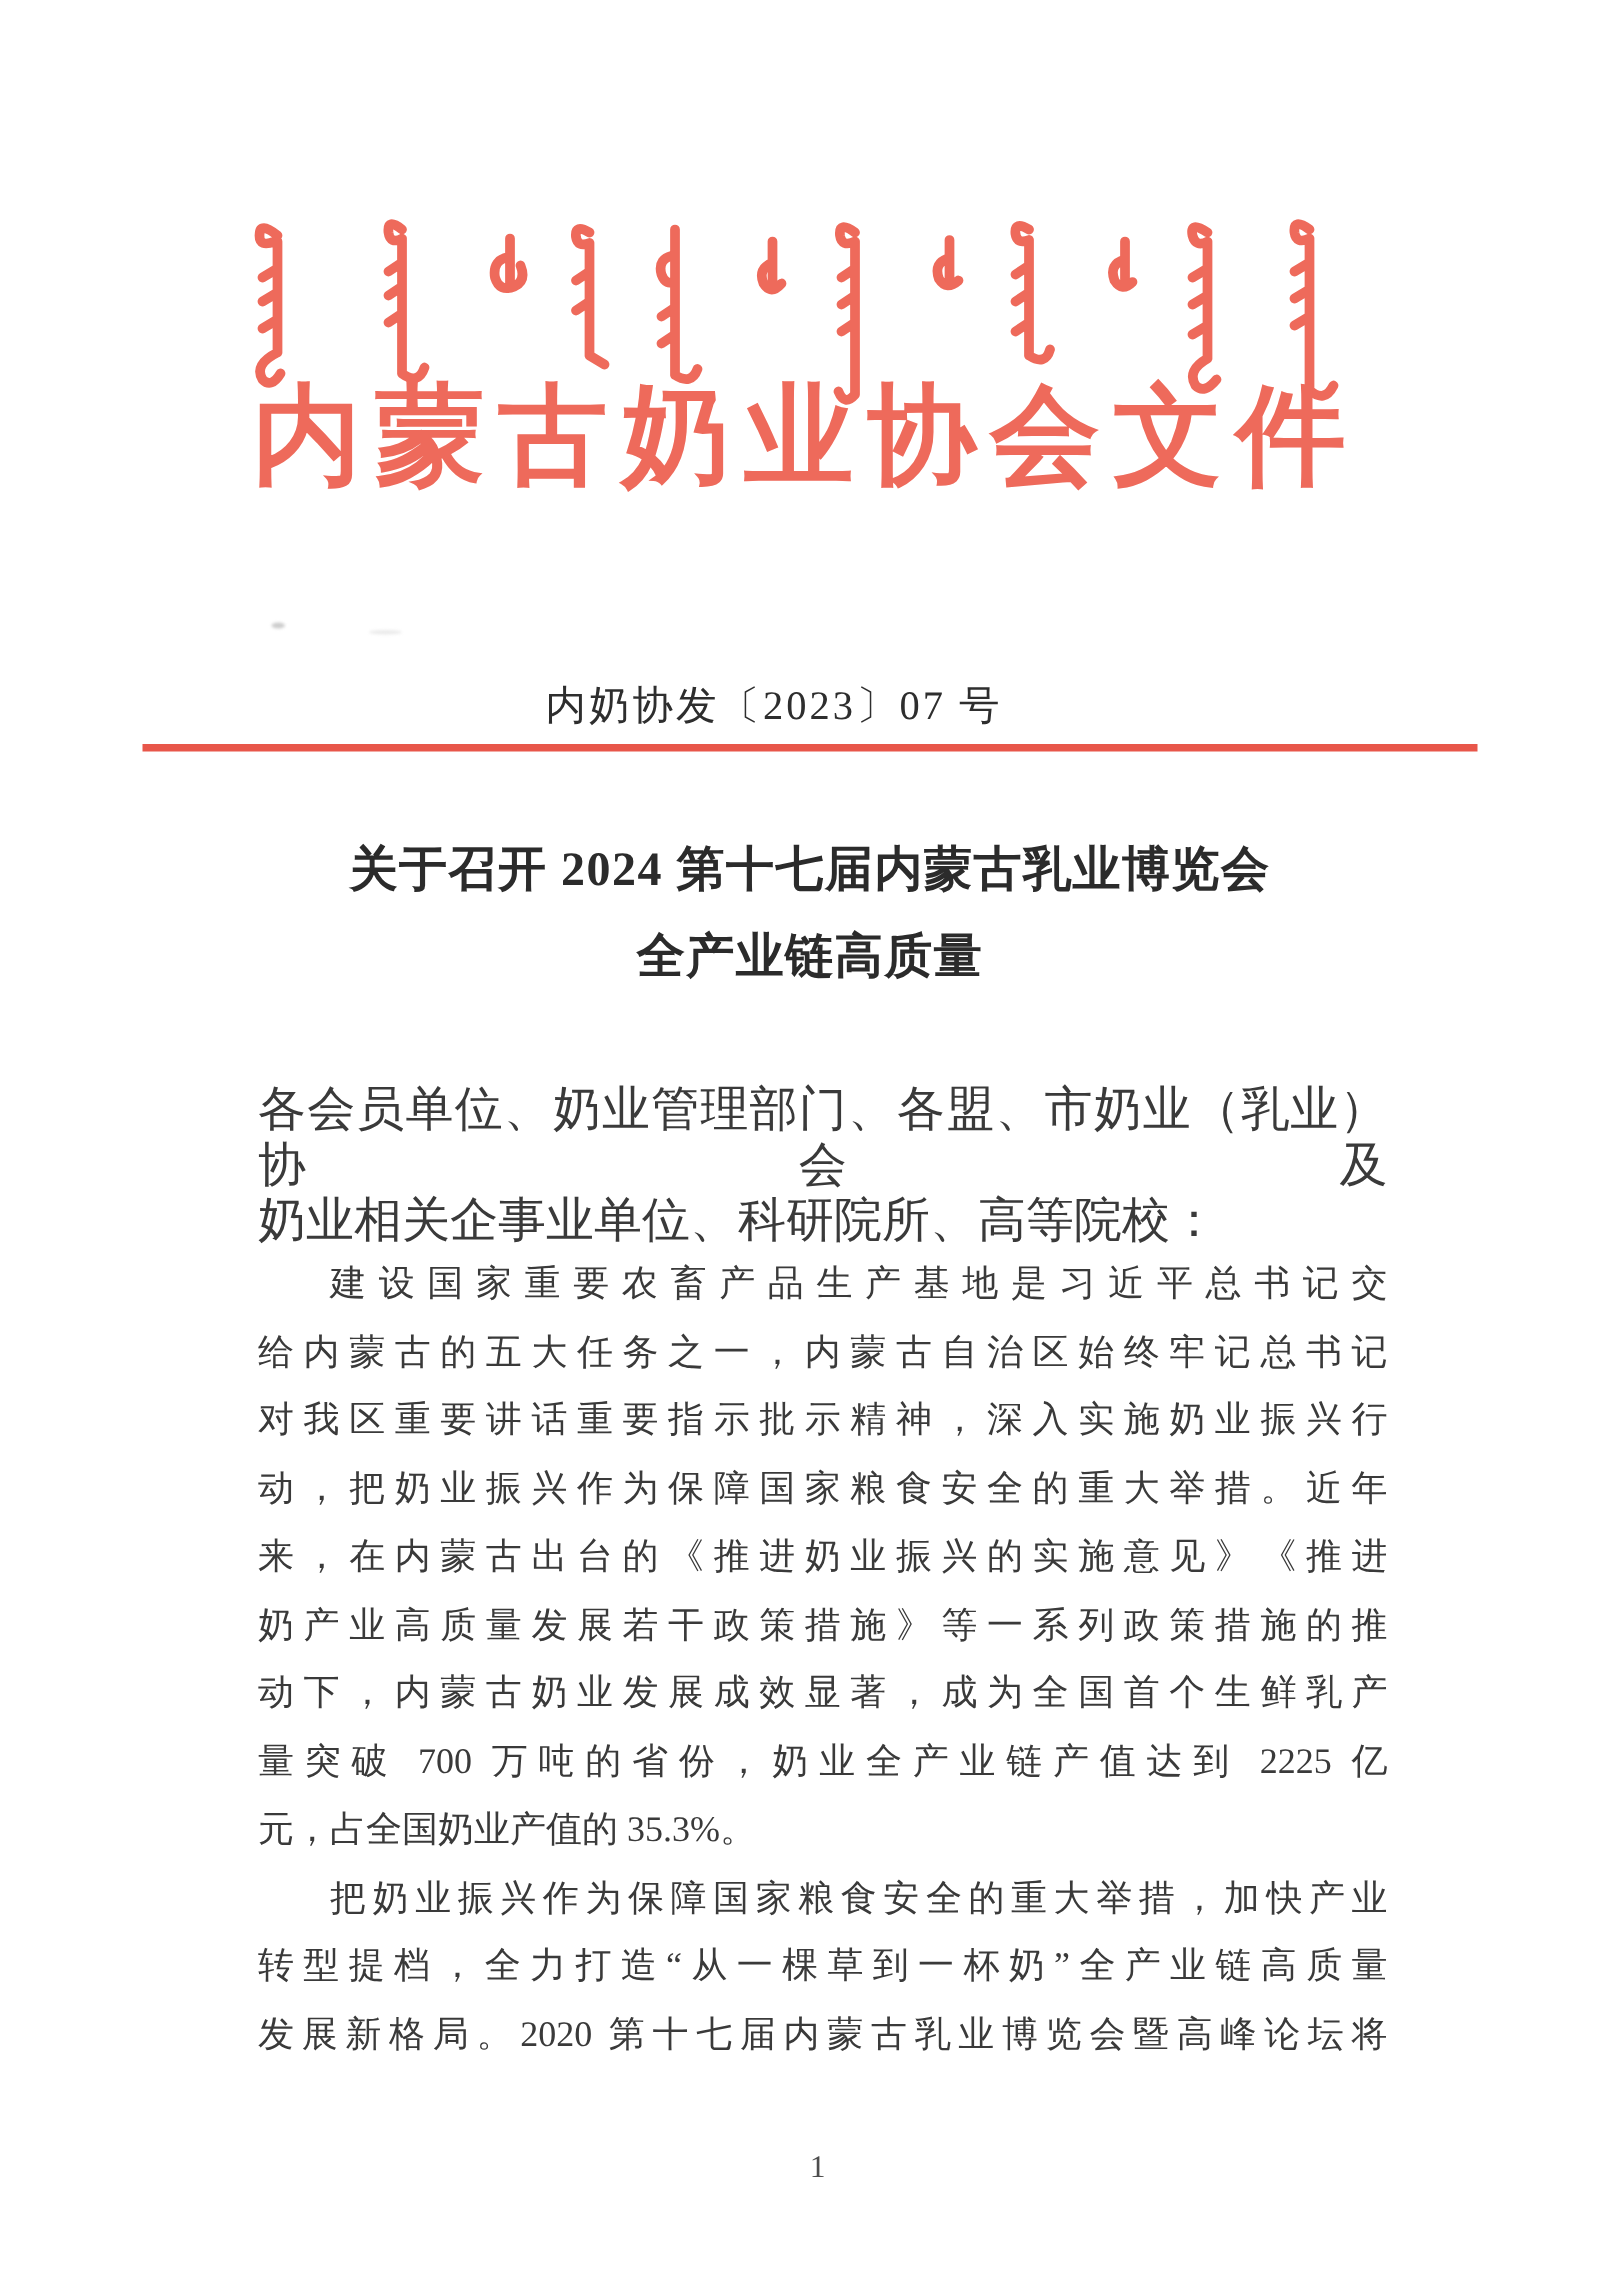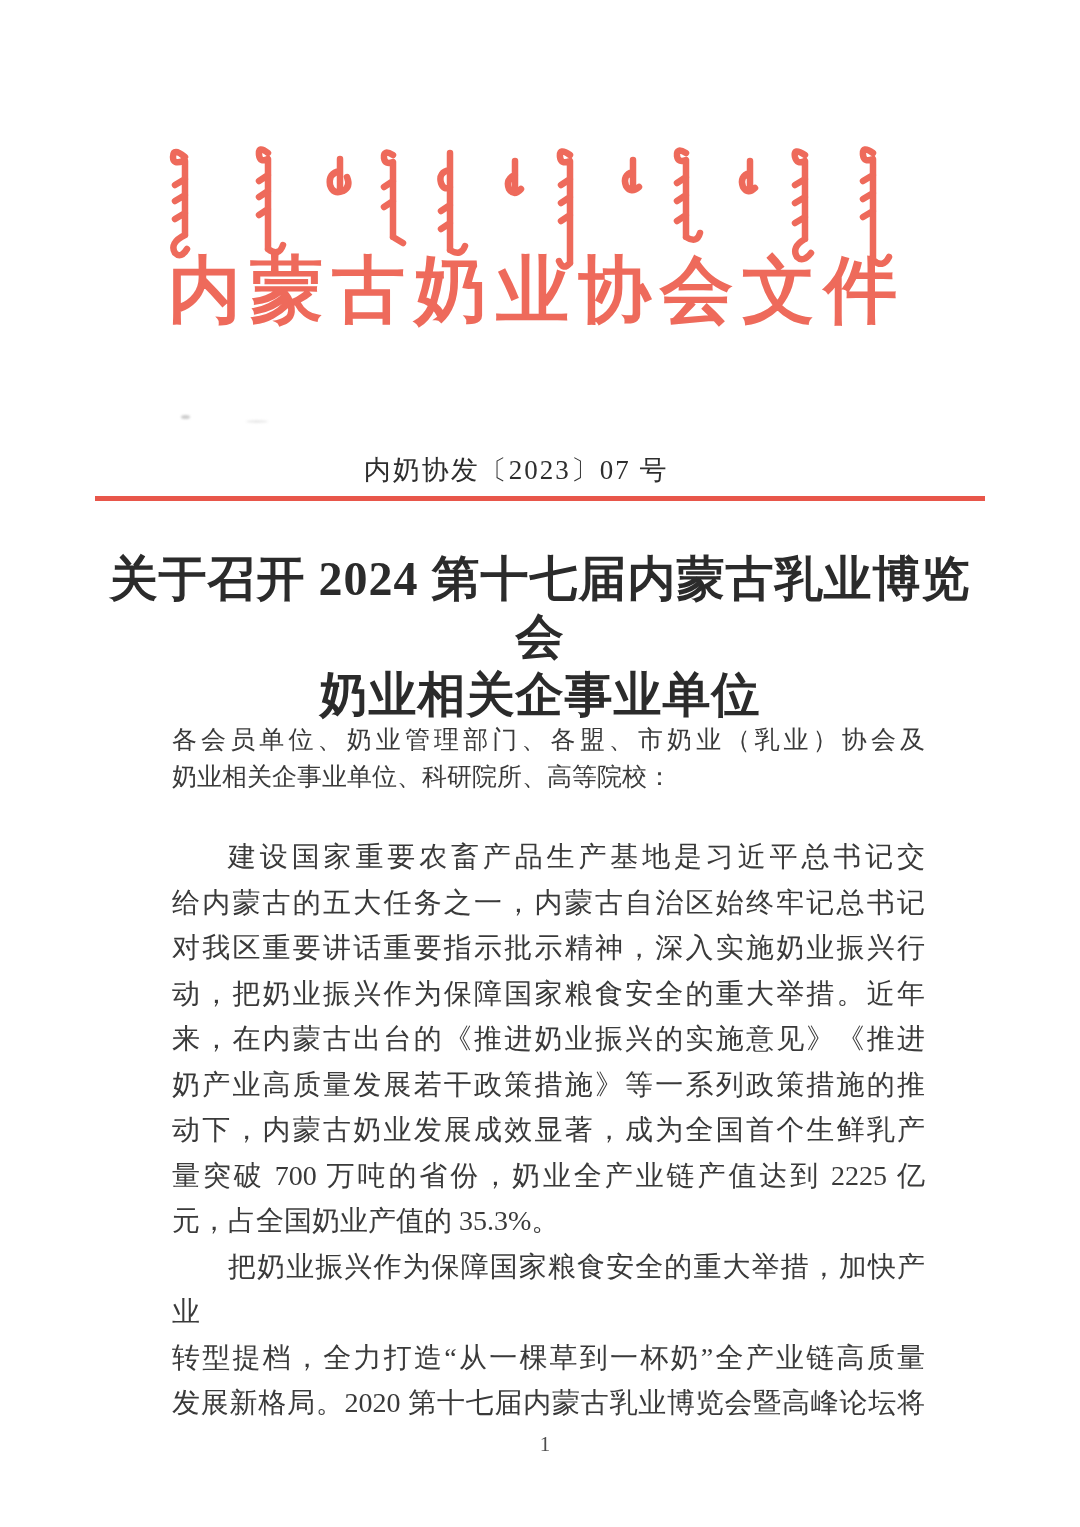--- a/index.html
+++ b/index.html
@@ -77,45 +77,45 @@
     background: var(--rule-red);
   }
 
   
   .doc-title {
     position: absolute;
     left: 90px;
     top: 550px;
     width: 900px;
     text-align: center;
-    font-size: 48px;
+    font-size: 32px;
     line-height: 58px;
     font-weight: 700;
     letter-spacing: 1px;
     color: var(--title-black);
   }
 
   
   .addressee {
     position: absolute;
     left: 172px;
     top: 721px;
     width: 753px;
-    font-size: 25px;
+    font-size: 32px;
     line-height: 37px;
     color: var(--body-text);
   }
 
   
   .body-text {
     position: absolute;
     left: 172px;
     top: 834px;
     width: 753px;
-    font-size: 28px;
+    font-size: 24px;
     line-height: 45.5px;
     color: var(--body-text);
   }
 
   .jline { text-align: justify; text-align-last: justify; }
   .lline { text-align: center; text-align-last: left; }
   .indent { text-indent: 2em; }
 
   .page-number {
     position: absolute;
@@ -152,21 +152,21 @@
 
   <div class="smudge s1"></div>
   <div class="smudge s2"></div>
 
   <div class="doc-number">内奶协发〔2023〕07 号</div>
 
   <div class="red-rule"></div>
 
   <div class="doc-title">
     <div>关于召开 2024 第十七届内蒙古乳业博览会</div>
-    <div>奶业相关企事业单位</div>
+    <div>全产业链高质量</div>
   </div>
 
   <div class="addressee">
     <div class="jline">各会员单位、奶业管理部门、各盟、市奶业（乳业）协会及</div>
     <div class="lline">奶业相关企事业单位、科研院所、高等院校：</div>
   </div>
 
   <div class="body-text">
     <div class="jline indent">建设国家重要农畜产品生产基地是习近平总书记交</div>
     <div class="jline">给内蒙古的五大任务之一，内蒙古自治区始终牢记总书记</div>

